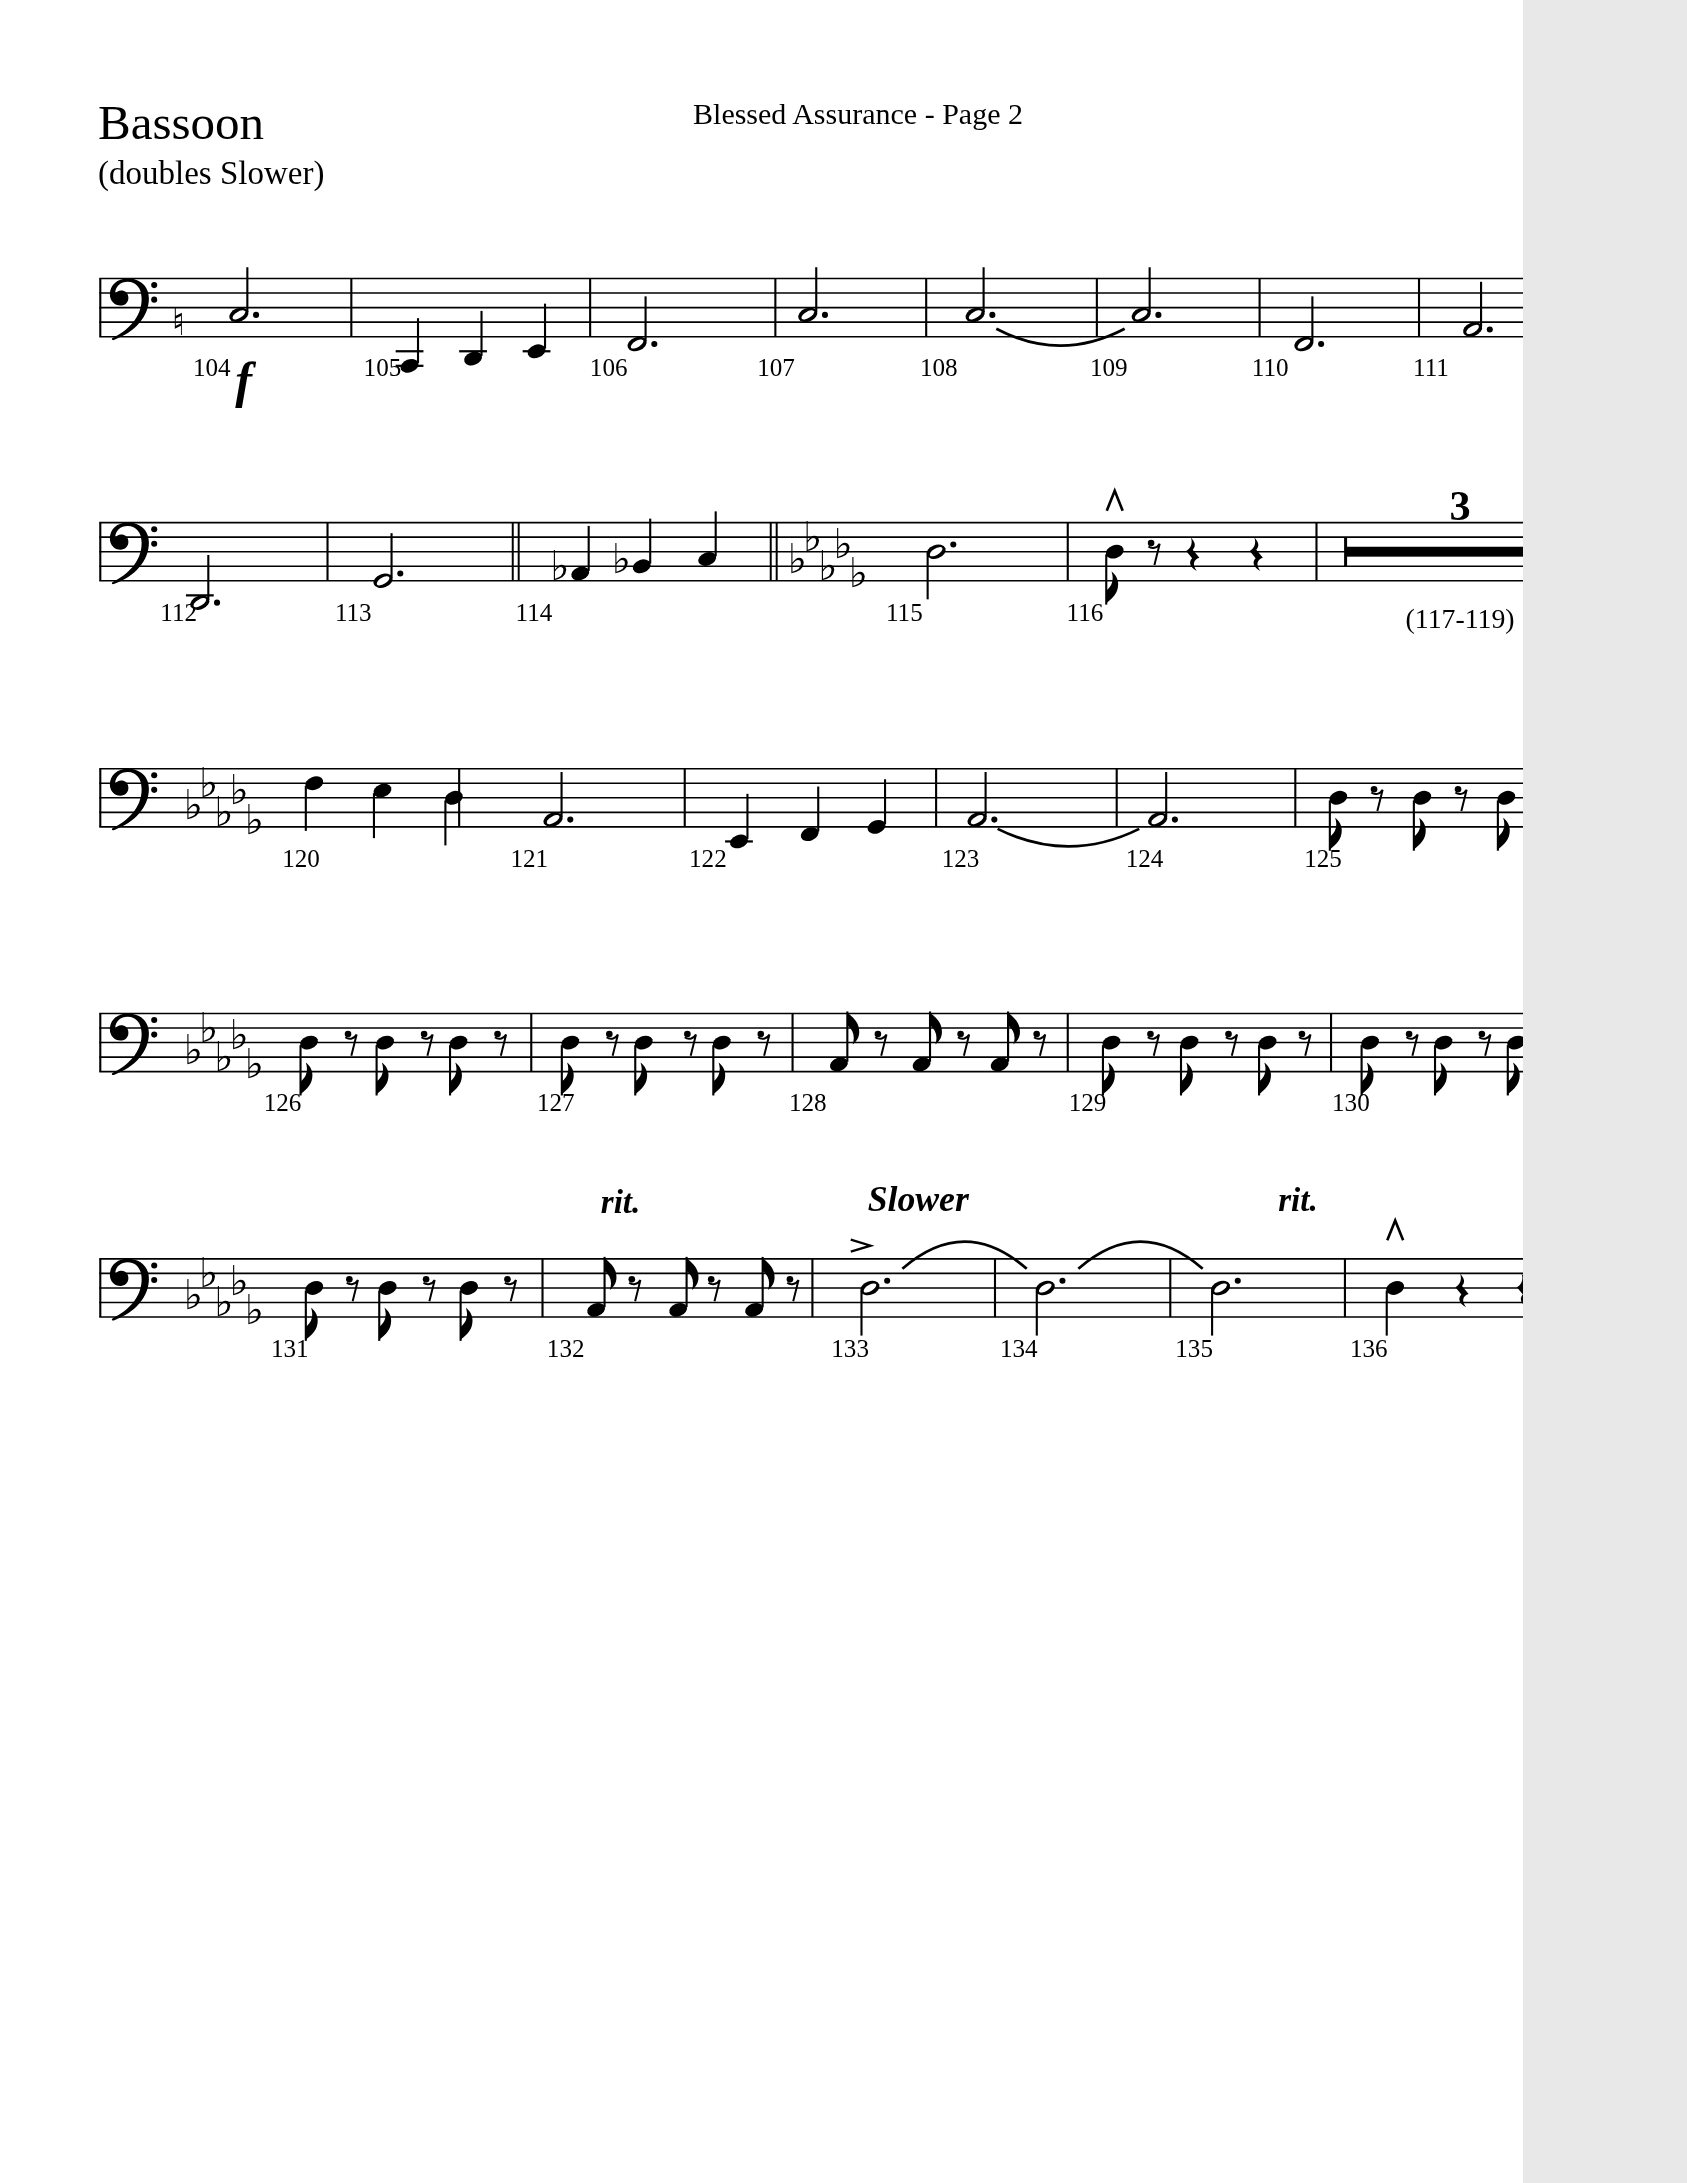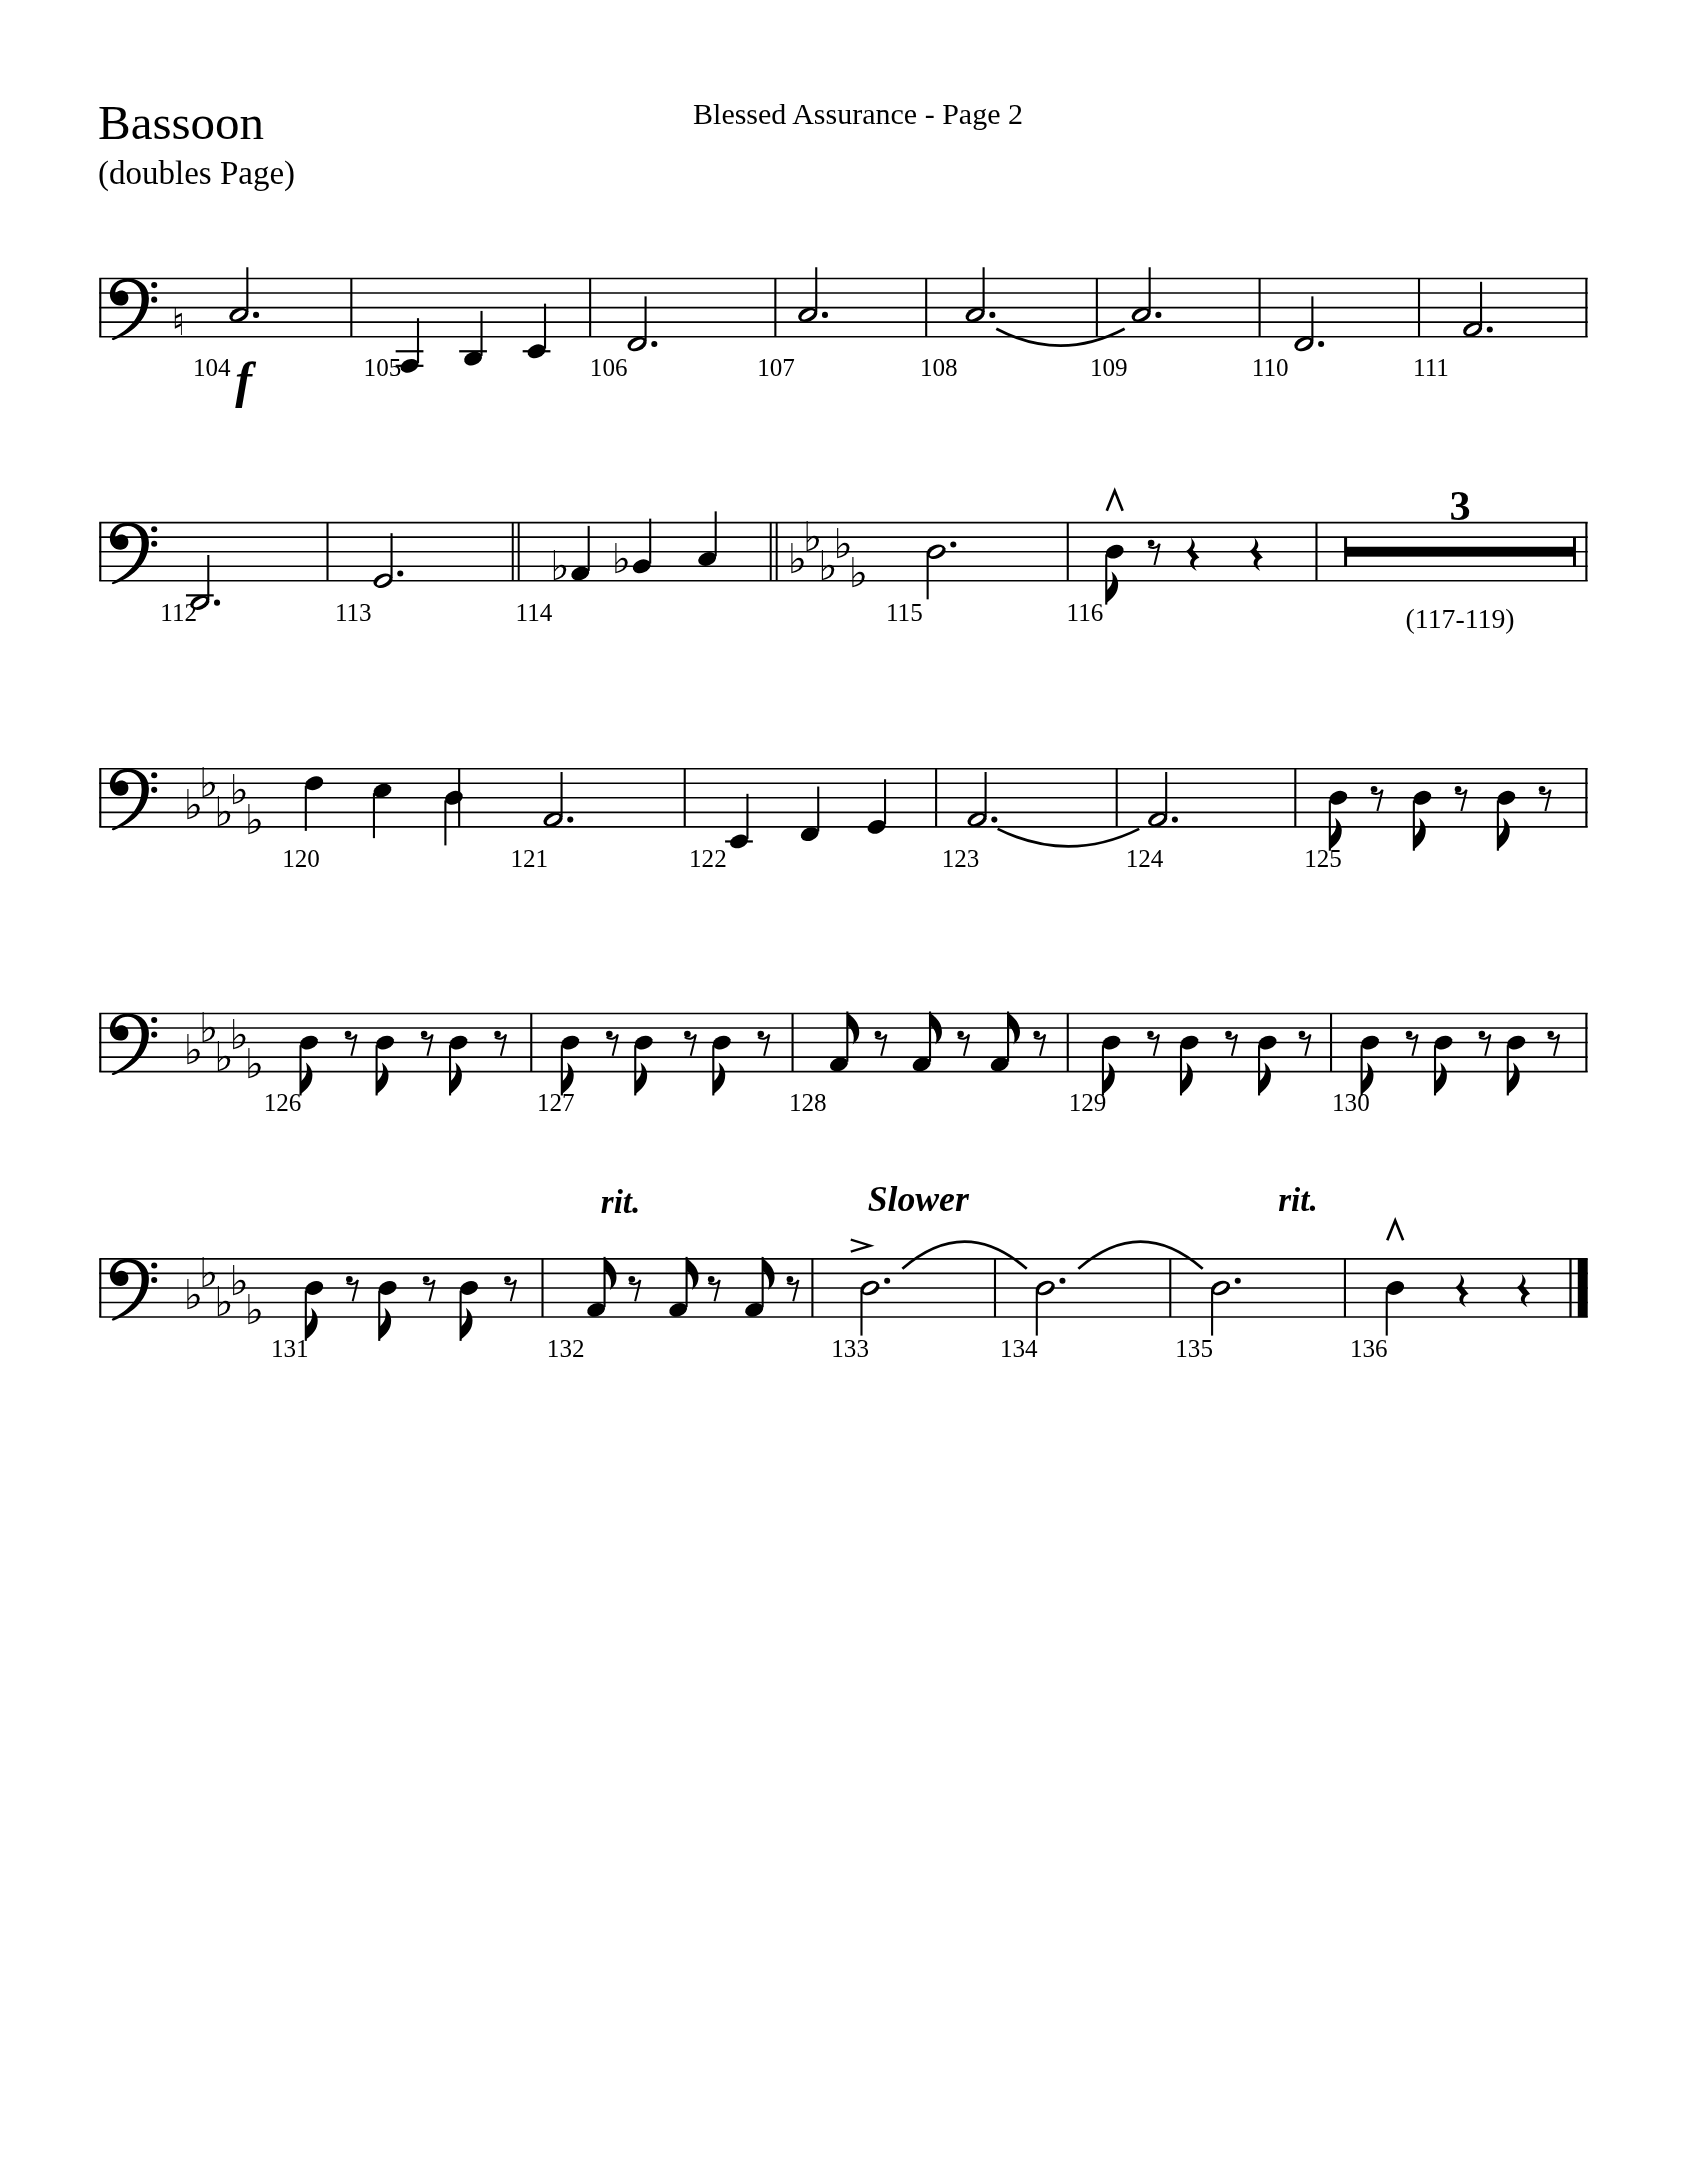--- a/index.html
+++ b/index.html
@@ -1,32 +1,32 @@
 <!DOCTYPE html>
 <html style="font-size:10.6px"><head>
 <meta charset="utf-8">
 <style>
   html,body{margin:0;padding:0;background:#e8e8e8;}
   .page{
-    position:relative;width:1687px;height:2183px;background:#ffffff;
+    position:relative;width:1523px;height:2183px;background:#ffffff;
     font-family:"Liberation Serif", serif;color:#000;overflow:hidden;text-align:center;
   }
   .instrument{position:absolute;left:98px;top:98px;font-size:49px;line-height:1;}
   .subtitle{position:absolute;left:98px;top:157px;font-size:33px;line-height:1;}
   .pagetitle{position:absolute;left:858px;top:99px;transform:translateX(-50%);
     font-size:30px;font-weight:normal;line-height:1;white-space:nowrap;}
   svg text{font-family:"Liberation Serif", serif;}
   svg .acc{font-family:"DejaVu Sans", sans-serif;}
 </style>
 </head>
 <body>
 
 <div class="page">
   <div class="instrument">Bassoon</div>
-  <div class="subtitle">(doubles Page)</div>
+  <div class="subtitle">(doubles Slower)</div>
   <div class="pagetitle">Blessed Assurance - Page 2</div>
   <svg id="score" width="1687" height="2183" viewBox="0 0 2550 3300">
       <g>
         <line x1="150" y1="421" x2="2400" y2="421" stroke="#000000" stroke-width="2.4"></line>
         <line x1="150" y1="443" x2="2400" y2="443" stroke="#000000" stroke-width="2.4"></line>
         <line x1="150" y1="465" x2="2400" y2="465" stroke="#000000" stroke-width="2.4"></line>
         <line x1="150" y1="487" x2="2400" y2="487" stroke="#000000" stroke-width="2.4"></line>
         <line x1="150" y1="509" x2="2400" y2="509" stroke="#000000" stroke-width="2.4"></line>
         <line x1="151.5" y1="421" x2="151.5" y2="509" stroke="#000000" stroke-width="3.2"></line>
         <g transform="translate(163,420)">

